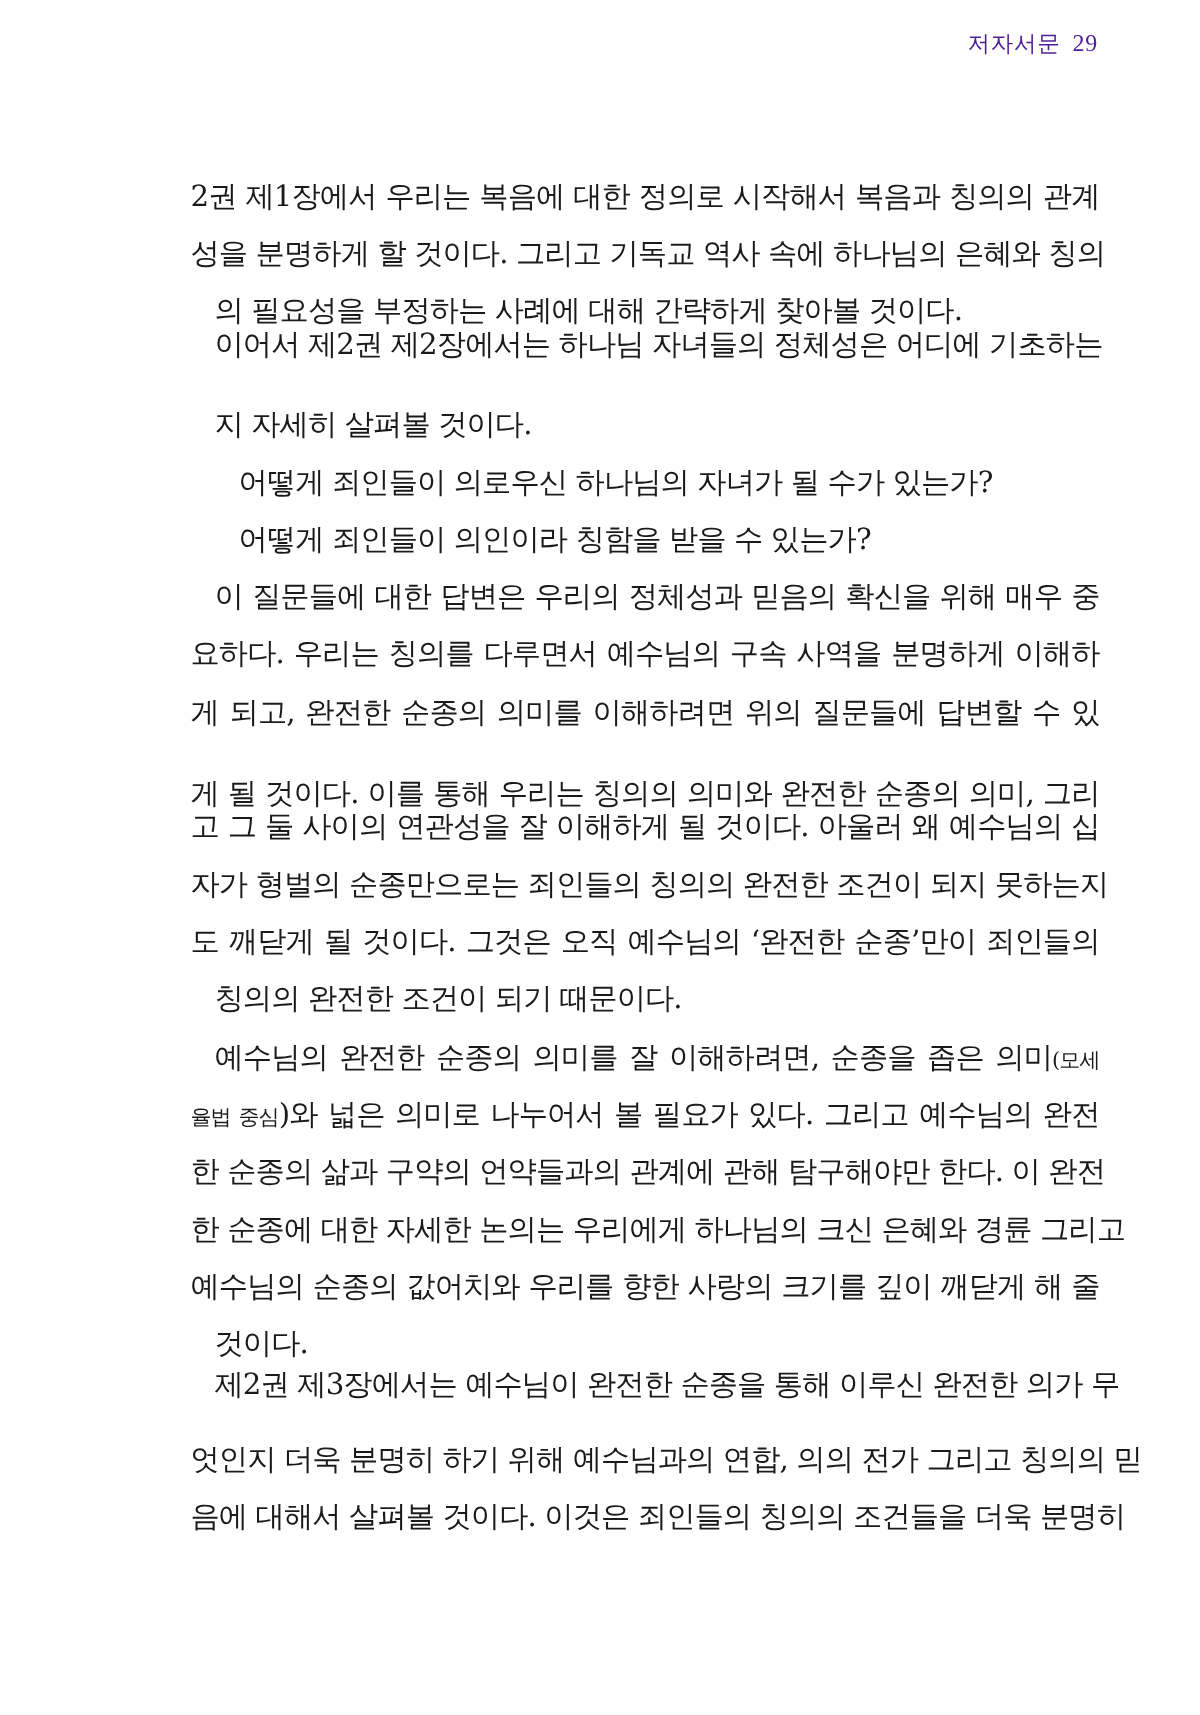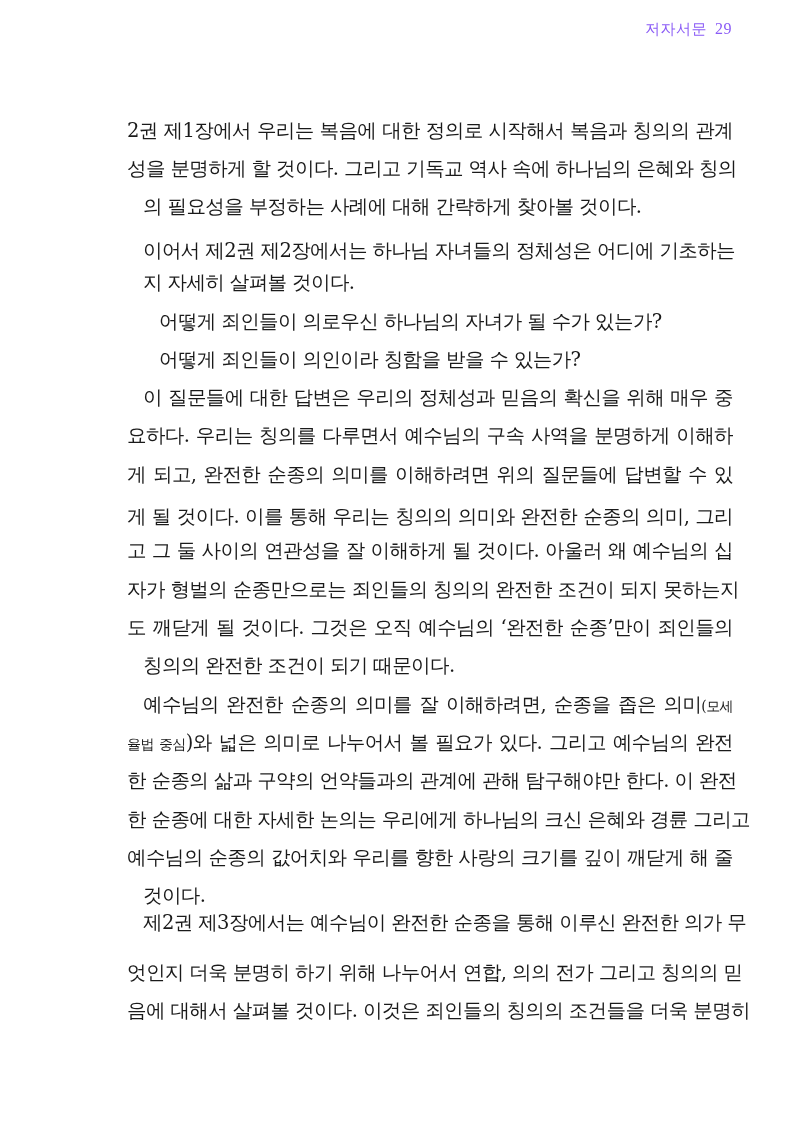--- a/index.html
+++ b/index.html
@@ -1,51 +1,51 @@
 <!DOCTYPE html>
 <html><head>
 <meta charset="utf-8">
 <style>
   html, body { margin: 0; padding: 0; background: #ffffff; }
   body { width: 800px; height: 1143px; position: relative; overflow: hidden;
          font-family: "DejaVu Serif", "Liberation Serif", serif; color: #1a1a1a; }
-  .running-head { position: absolute; top: 20px; right: 68px; font-size: 15px; color: #8b5cf6; letter-spacing: 0.5px; }
+  .running-head { position: absolute; top: 20px; right: 68px; font-size: 15px; color: #4c1d95; letter-spacing: 0.5px; }
   .running-head .pnum { margin-left: 8px; font-family: "Liberation Serif", serif; font-size: 16px; }
   .body-text { position: absolute; left: 127px; top: 116px; width: 606px; }
   .line { position: absolute; left: 0; width: 606px; height: 30px; font-size: 19.5px; line-height: 30px;
           white-space: nowrap; text-align: justify; text-align-last: justify; letter-spacing: -0.6px; }
   .line.indent { padding-left: 16px; width: 590px; }
   .line.last { text-align-last: left; margin-left: 16px; }
   .small { font-size: 14px; }
 </style>
 </head>
 <body>
 
 <div class="running-head">
   <span>저자서문</span><span class="pnum">29</span>
 </div>
 
 <div class="body-text">
   <div class="line" style="top:0px">2권 제1장에서 우리는 복음에 대한 정의로 시작해서 복음과 칭의의 관계</div>
   <div class="line" style="top:38px">성을 분명하게 할 것이다. 그리고 기독교 역사 속에 하나님의 은혜와 칭의</div>
   <div class="line last" style="top:76px">의 필요성을 부정하는 사례에 대해 간략하게 찾아볼 것이다.</div>
-  <div class="line indent" style="top:120px">이어서 제2권 제2장에서는 하나님 자녀들의 정체성은 어디에 기초하는</div>
+  <div class="line indent" style="top:99px">이어서 제2권 제2장에서는 하나님 자녀들의 정체성은 어디에 기초하는</div>
   <div class="line last" style="top:152px">지 자세히 살펴볼 것이다.</div>
   <div class="line indent last" style="top:191px">어떻게 죄인들이 의로우신 하나님의 자녀가 될 수가 있는가?</div>
   <div class="line indent last" style="top:229px">어떻게 죄인들이 의인이라 칭함을 받을 수 있는가?</div>
   <div class="line indent" style="top:267px">이 질문들에 대한 답변은 우리의 정체성과 믿음의 확신을 위해 매우 중</div>
   <div class="line" style="top:305px">요하다. 우리는 칭의를 다루면서 예수님의 구속 사역을 분명하게 이해하</div>
   <div class="line" style="top:344px">게 되고, 완전한 순종의 의미를 이해하려면 위의 질문들에 답변할 수 있</div>
-  <div class="line" style="top:386px">게 될 것이다. 이를 통해 우리는 칭의의 의미와 완전한 순종의 의미, 그리</div>
+  <div class="line" style="top:398px">게 될 것이다. 이를 통해 우리는 칭의의 의미와 완전한 순종의 의미, 그리</div>
   <div class="line" style="top:420px">고 그 둘 사이의 연관성을 잘 이해하게 될 것이다. 아울러 왜 예수님의 십</div>
   <div class="line" style="top:459px">자가 형벌의 순종만으로는 죄인들의 칭의의 완전한 조건이 되지 못하는지</div>
   <div class="line" style="top:497px">도 깨닫게 될 것이다. 그것은 오직 예수님의 ‘완전한 순종’만이 죄인들의</div>
   <div class="line last" style="top:535px">칭의의 완전한 조건이 되기 때문이다.</div>
   <div class="line indent" style="top:574px"><span>예수님의 완전한 순종의 의미를 잘 이해하려면, 순종을 좁은 의미</span><span class="small">(모세</span></div>
   <div class="line" style="top:612px"><span class="small">율법 중심</span><span>)와 넓은 의미로 나누어서 볼 필요가 있다. 그리고 예수님의 완전</span></div>
   <div class="line" style="top:650px">한 순종의 삶과 구약의 언약들과의 관계에 관해 탐구해야만 한다. 이 완전</div>
   <div class="line" style="top:689px">한 순종에 대한 자세한 논의는 우리에게 하나님의 크신 은혜와 경륜 그리고</div>
   <div class="line" style="top:727px">예수님의 순종의 값어치와 우리를 향한 사랑의 크기를 깊이 깨닫게 해 줄</div>
   <div class="line last" style="top:765px">것이다.</div>
   <div class="line indent" style="top:792px">제2권 제3장에서는 예수님이 완전한 순종을 통해 이루신 완전한 의가 무</div>
-  <div class="line" style="top:842px">엇인지 더욱 분명히 하기 위해 나누어서 연합, 의의 전가 그리고 칭의의 믿</div>
+  <div class="line" style="top:842px">엇인지 더욱 분명히 하기 위해 예수님과의 연합, 의의 전가 그리고 칭의의 믿</div>
   <div class="line" style="top:880px">음에 대해서 살펴볼 것이다. 이것은 죄인들의 칭의의 조건들을 더욱 분명히</div>
 </div>
 
 </body></html>

